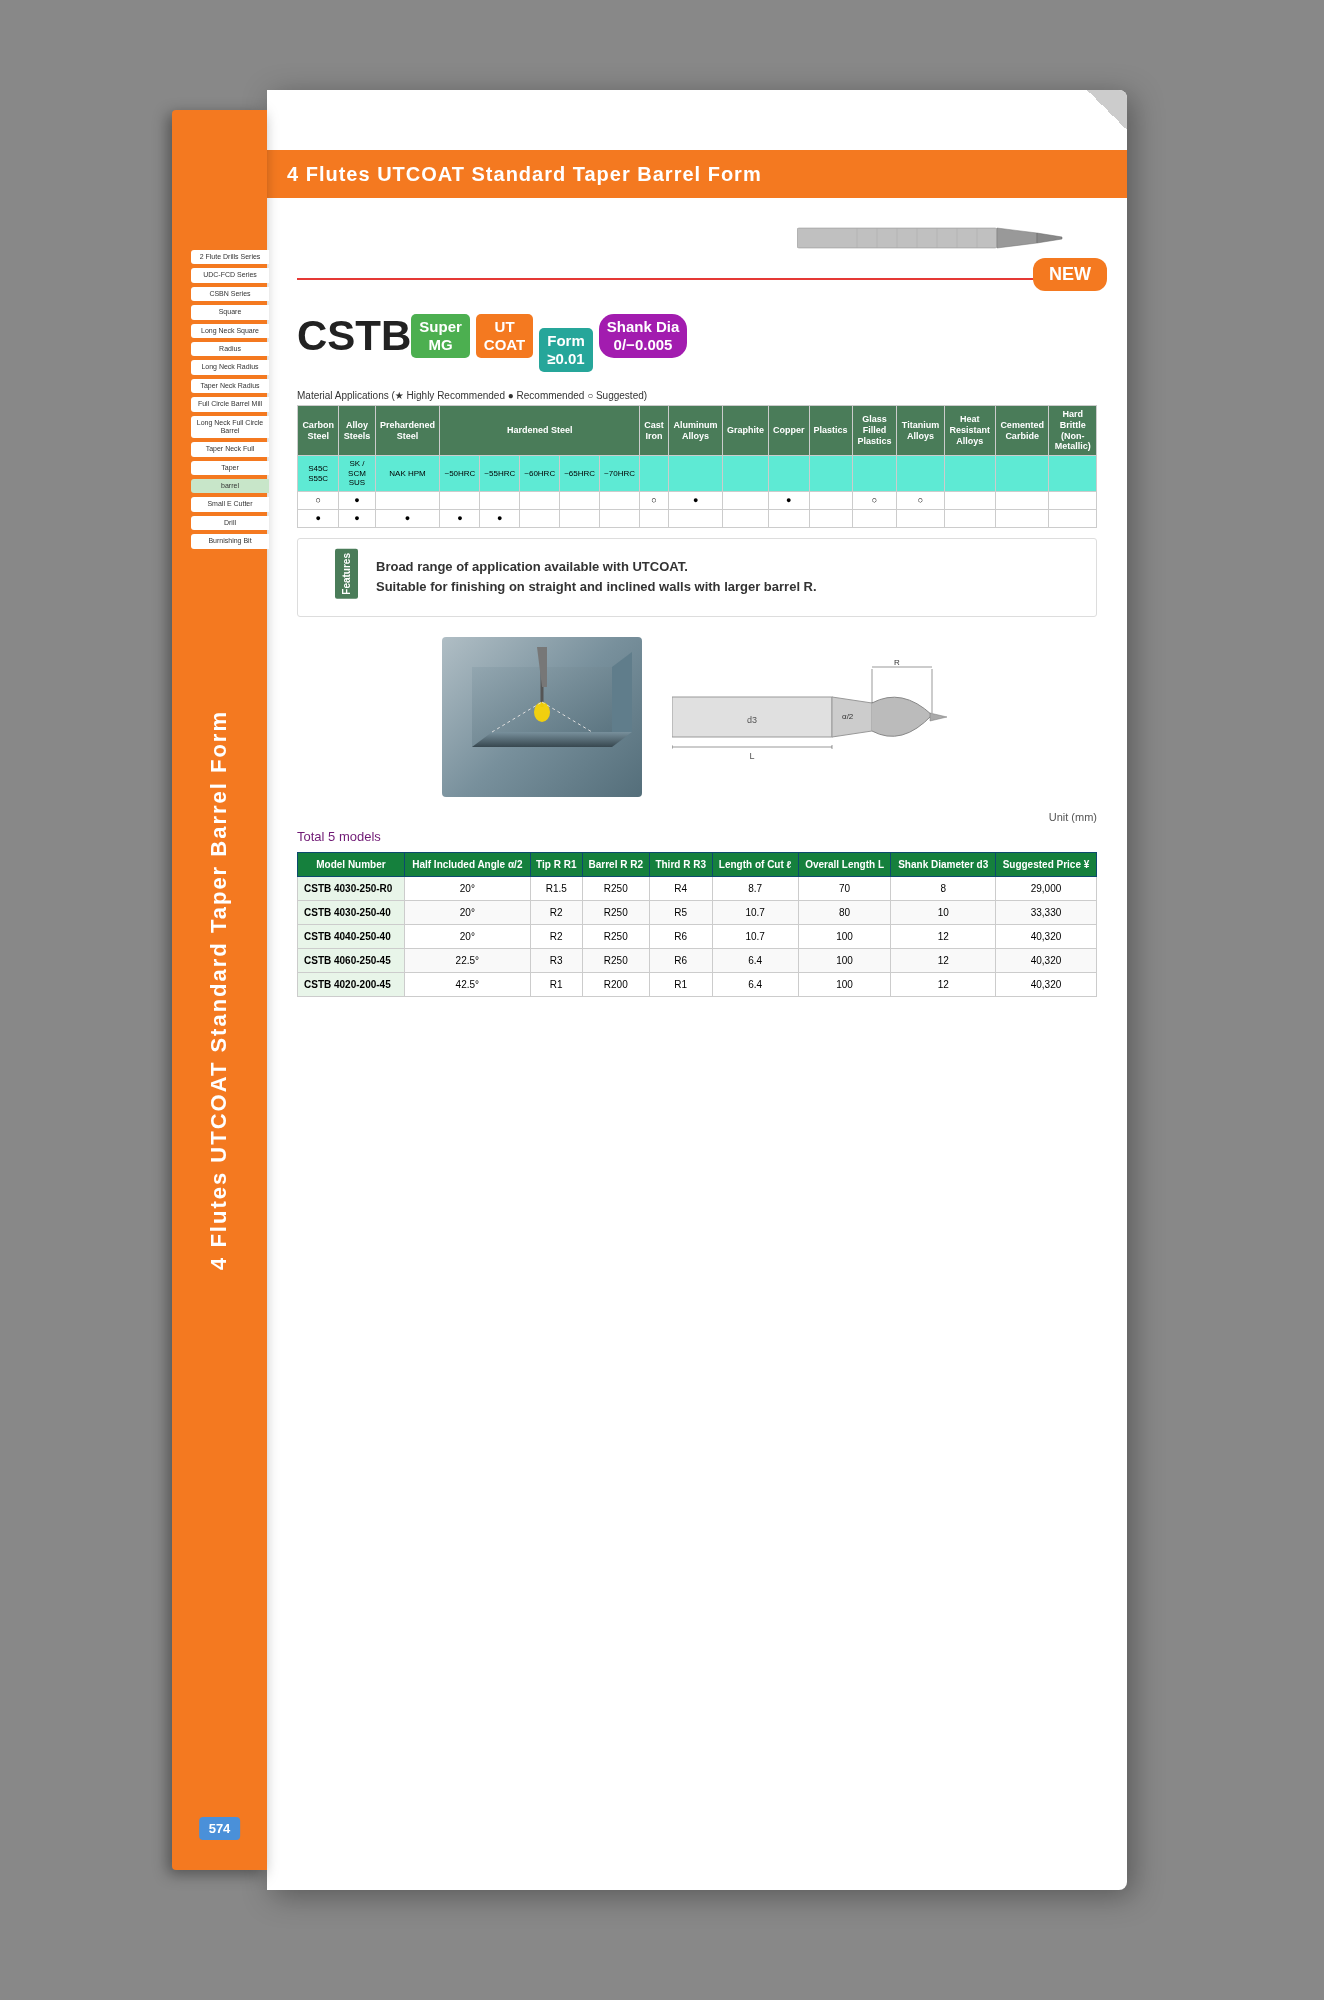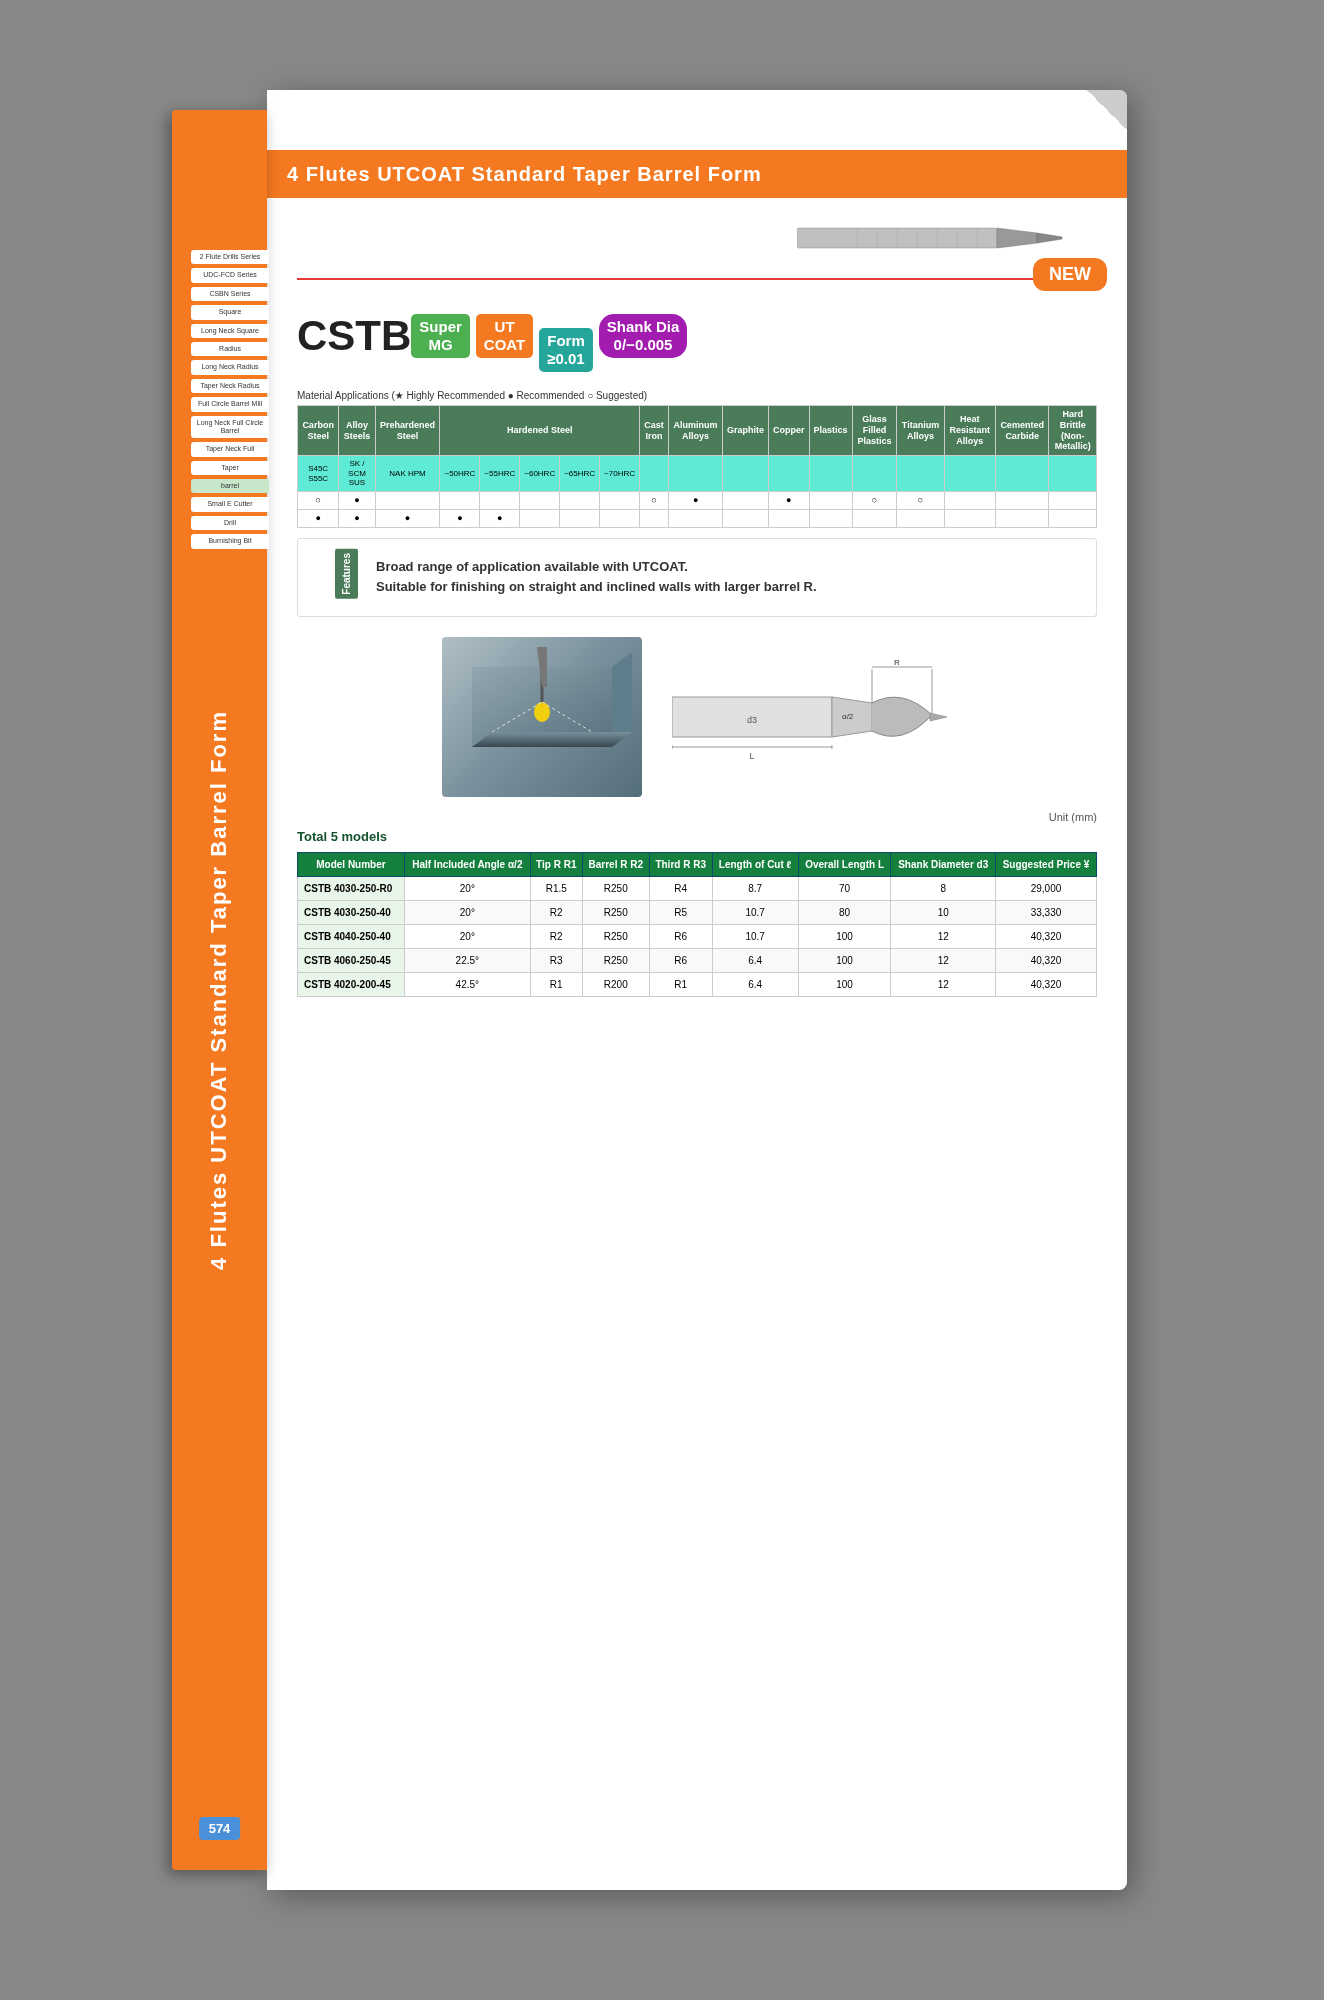--- a/index.html
+++ b/index.html
@@ -286,22 +286,22 @@
     .unit-label {
       text-align: right;
       padding: 4px 30px 2px;
       font-size: 11px;
       color: #555;
     }
 
     .total-models {
       padding: 4px 30px;
       font-size: 13px;
-      font-weight: bold;
-      color: #14532d;
+      font-weight: normal;
+      color: #701a75;
     }
 
     .specs-table {
       margin: 4px 30px;
       width: calc(100% - 60px);
       border-collapse: collapse;
       font-size: 10px;
     }
 
     .specs-table th {

